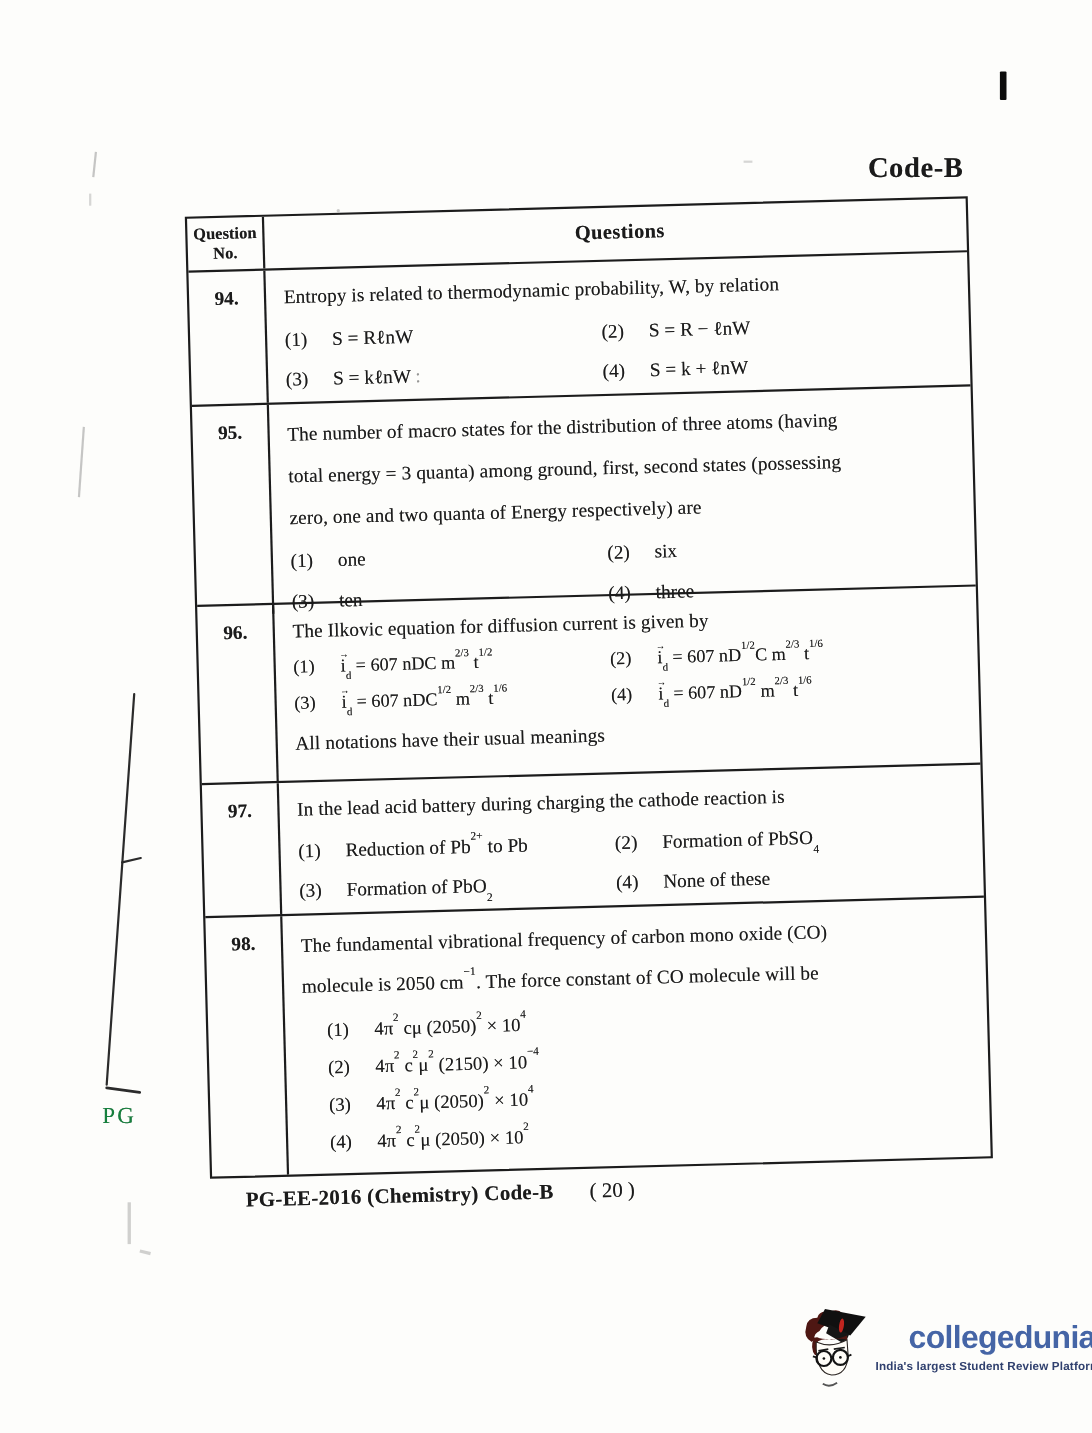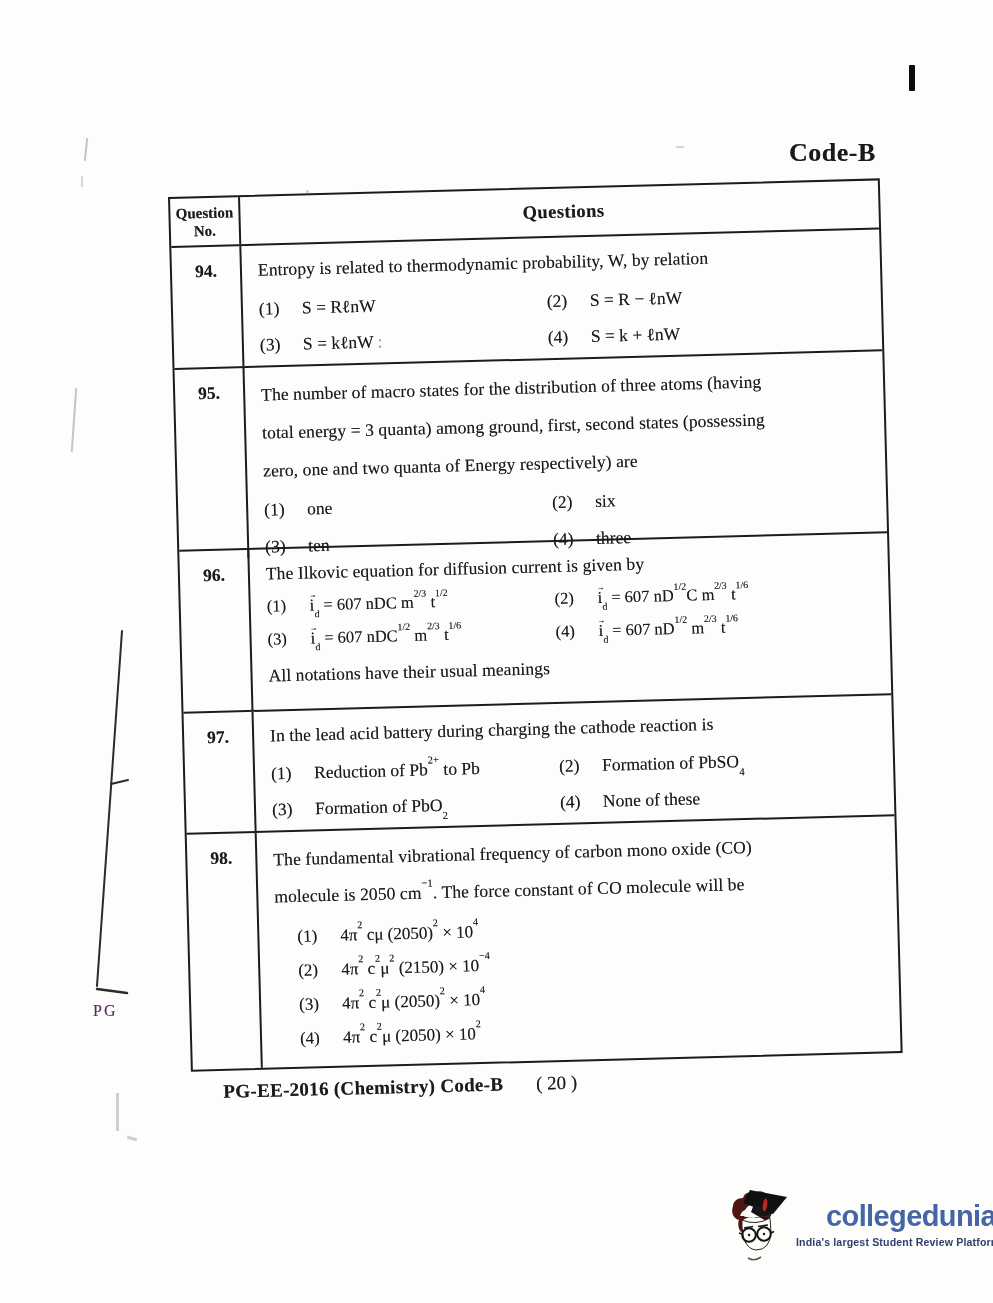--- a/index.html
+++ b/index.html
@@ -6,21 +6,21 @@
   body{
     width:993px;height:1303px;position:relative;overflow:hidden;
     background:#fdfdfb;
     font-family:"Liberation Serif","DejaVu Serif",serif;
     color:#1b1b1b;
   }
   
   .corner-bar{position:absolute;left:909px;top:65px;width:6px;height:26px;background:#0c0c0c;border-radius:1px;}
   .code-label{position:absolute;left:789px;top:138px;font-size:26px;font-weight:bold;letter-spacing:.5px;
     text-shadow:0 0 .5px rgba(0,0,0,.5);}
-  .margin-note{position:absolute;left:93px;top:1002px;font-size:16px;letter-spacing:2px;color:#701a75;
+  .margin-note{position:absolute;left:93px;top:1002px;font-size:21px;letter-spacing:2px;color:#15803d;
     text-shadow:0 0 .4px rgba(0,0,0,.4);}
   .pen-svg{position:absolute;left:0;top:0;pointer-events:none;}
   .artifact{position:absolute;background:#8d8d8d;}
   
   .sheet{
     position:absolute;left:168px;top:197px;width:712px;
     transform:rotate(-1.5deg);transform-origin:0 0;
     text-shadow:0 0 .45px rgba(20,20,20,.55);
   }
   .qtable{border:2.5px solid #1c1c1c;}

